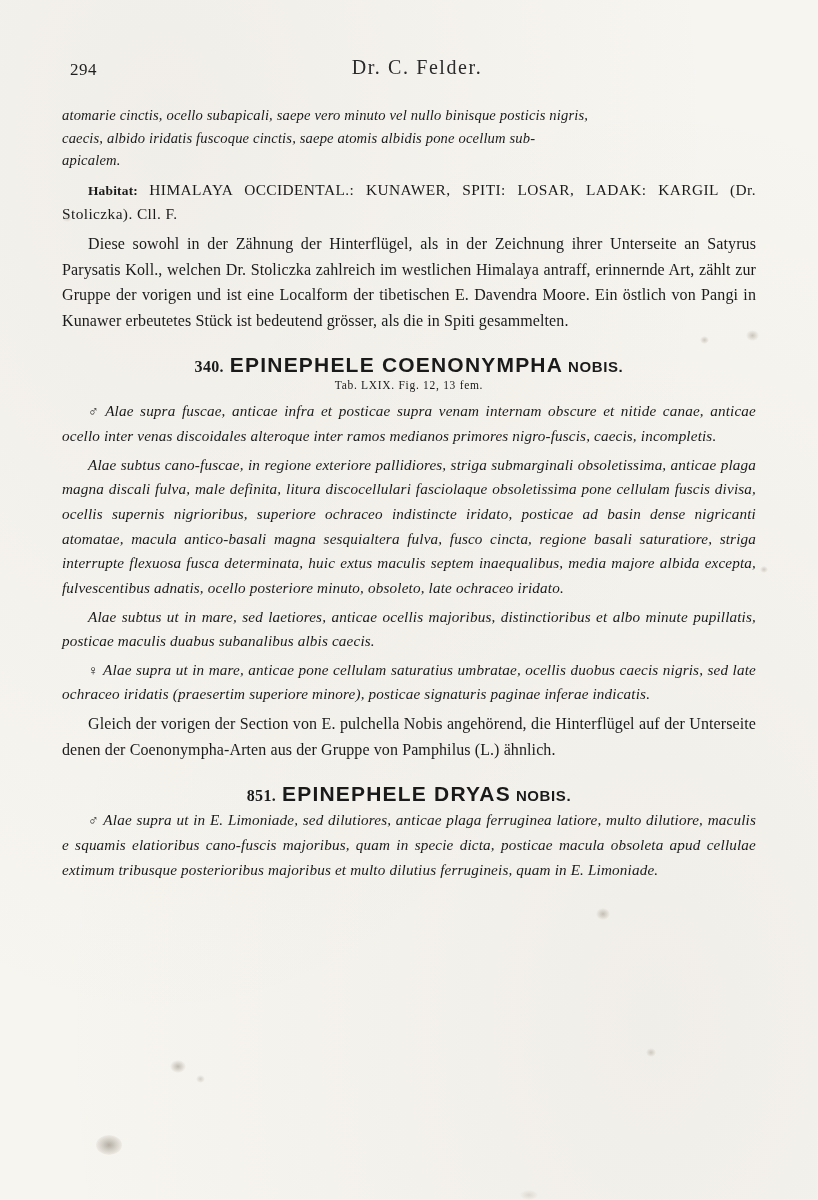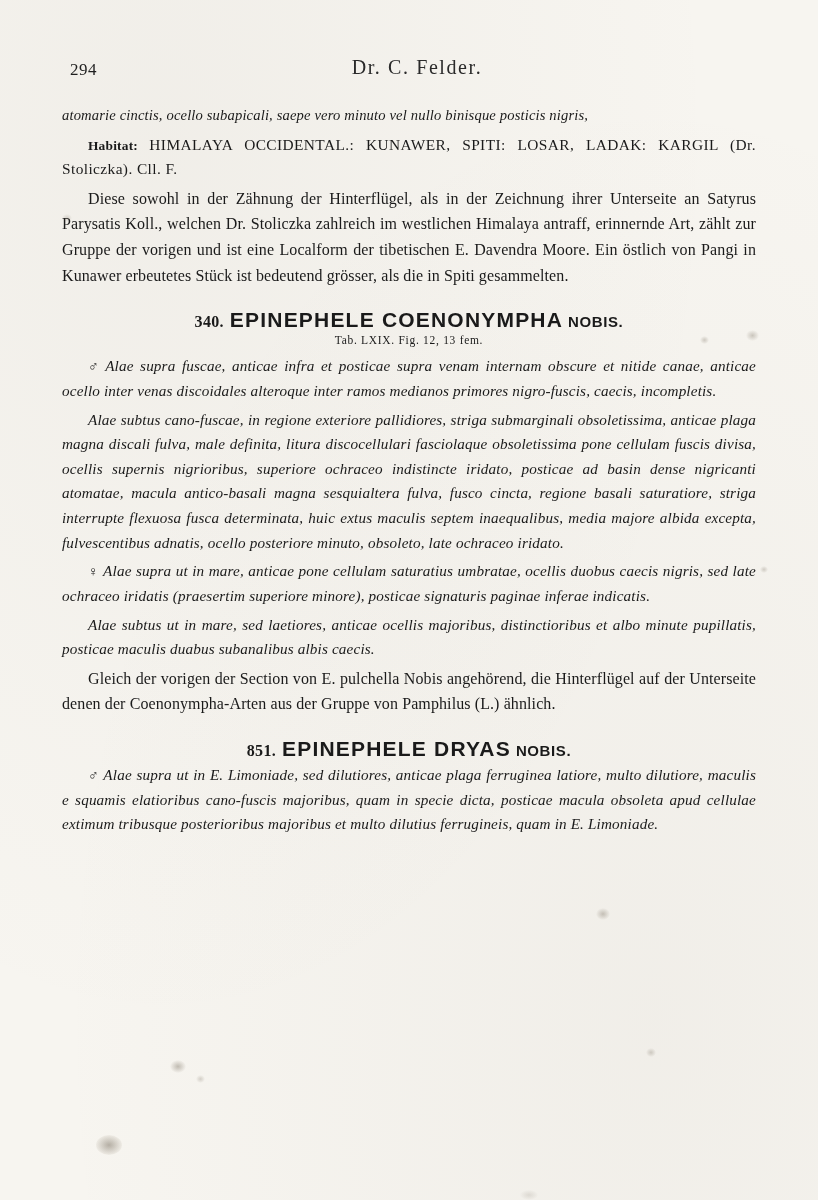--- a/index.html
+++ b/index.html
@@ -151,44 +151,46 @@
   <div class="sheet">
 
     <div class="header">
       <div class="folio">294</div>
       <div class="running-head">Dr. C. Felder.</div>
     </div>
 
     <div class="body">
 
       <p class="desc small-top">atomarie cinctis, ocello subapicali, saepe vero minuto vel nullo binisque posticis nigris,</p>
+      <p class="desc small-top">caecis, albido iridatis fuscoque cinctis, saepe atomis albidis pone ocellum sub-</p>
+      <p class="desc small-top">apicalem.</p>
 
       <p class="habitat-line indent">
         <span class="habitat-label">Habitat:</span>
         <span class="caps">HIMALAYA OCCIDENTAL.: KUNAWER, SPITI: LOSAR, LADAK: KARGIL (Dr. Stoliczka). Cll. F.</span>
       </p>
 
       <p class="roman indent blk">Diese sowohl in der Zähnung der Hinterflügel, als in der Zeichnung ihrer Unterseite an Satyrus Parysatis Koll., welchen Dr. Stoliczka zahlreich im westlichen Himalaya antraff, erinnernde Art, zählt zur Gruppe der vorigen und ist eine Localform der tibetischen E. Davendra Moore. Ein östlich von Pangi in Kunawer erbeutetes Stück ist bedeutend grösser, als die in Spiti gesammelten.</p>
 
       <div class="species-head">
         <span class="species-num">340.</span><span class="species-name">EPINEPHELE COENONYMPHA</span><span class="species-auth">NOBIS.</span>
       </div>
       <div class="plate-line">Tab. LXIX. Fig. 12, 13 fem.</div>
 
       <p class="desc indent">
         <span class="sex">♂</span><span>Alae supra fuscae, anticae infra et posticae supra venam internam obscure et nitide canae, anticae ocello inter venas discoidales alteroque inter ramos medianos primores nigro-fuscis, caecis, incompletis.</span>
       </p>
 
       <p class="desc indent blk">Alae subtus cano-fuscae, in regione exteriore pallidiores, striga submarginali obsoletissima, anticae plaga magna discali fulva, male definita, litura discocellulari fasciolaque obsoletissima pone cellulam fuscis divisa, ocellis supernis nigrioribus, superiore ochraceo indistincte iridato, posticae ad basin dense nigricanti atomatae, macula antico-basali magna sesquialtera fulva, fusco cincta, regione basali saturatiore, striga interrupte flexuosa fusca determinata, huic extus maculis septem inaequalibus, media majore albida excepta, fulvescentibus adnatis, ocello posteriore minuto, obsoleto, late ochraceo iridato.</p>
 
+      <p class="desc indent blk">Alae subtus ut in mare, sed laetiores, anticae ocellis majoribus, distinctioribus et albo minute pupillatis, posticae maculis duabus subanalibus albis caecis.</p>
+
       <p class="desc indent blk">
         <span class="sex">♀</span><span>Alae supra ut in mare, anticae pone cellulam saturatius umbratae, ocellis duobus caecis nigris, sed late ochraceo iridatis (praesertim superiore minore), posticae signaturis paginae inferae indicatis.</span>
       </p>
-
-      <p class="desc indent blk">Alae subtus ut in mare, sed laetiores, anticae ocellis majoribus, distinctioribus et albo minute pupillatis, posticae maculis duabus subanalibus albis caecis.</p>
 
 
       <p class="roman indent blk">Gleich der vorigen der Section von E. pulchella Nobis angehörend, die Hinterflügel auf der Unterseite denen der Coenonympha-Arten aus der Gruppe von Pamphilus (L.) ähnlich.</p>
 
       <div class="species-head">
         <span class="species-num">851.</span><span class="species-name">EPINEPHELE DRYAS</span><span class="species-auth">NOBIS.</span>
       </div>
 
       <p class="desc indent">
         <span class="sex">♂</span><span>Alae supra ut in E. Limoniade, sed dilutiores, anticae plaga ferruginea latiore, multo dilutiore, maculis e squamis elatioribus cano-fuscis majoribus, quam in specie dicta, posticae macula obsoleta apud cellulae extimum tribusque posterioribus majoribus et multo dilutius ferrugineis, quam in E. Limoniade.</span>

